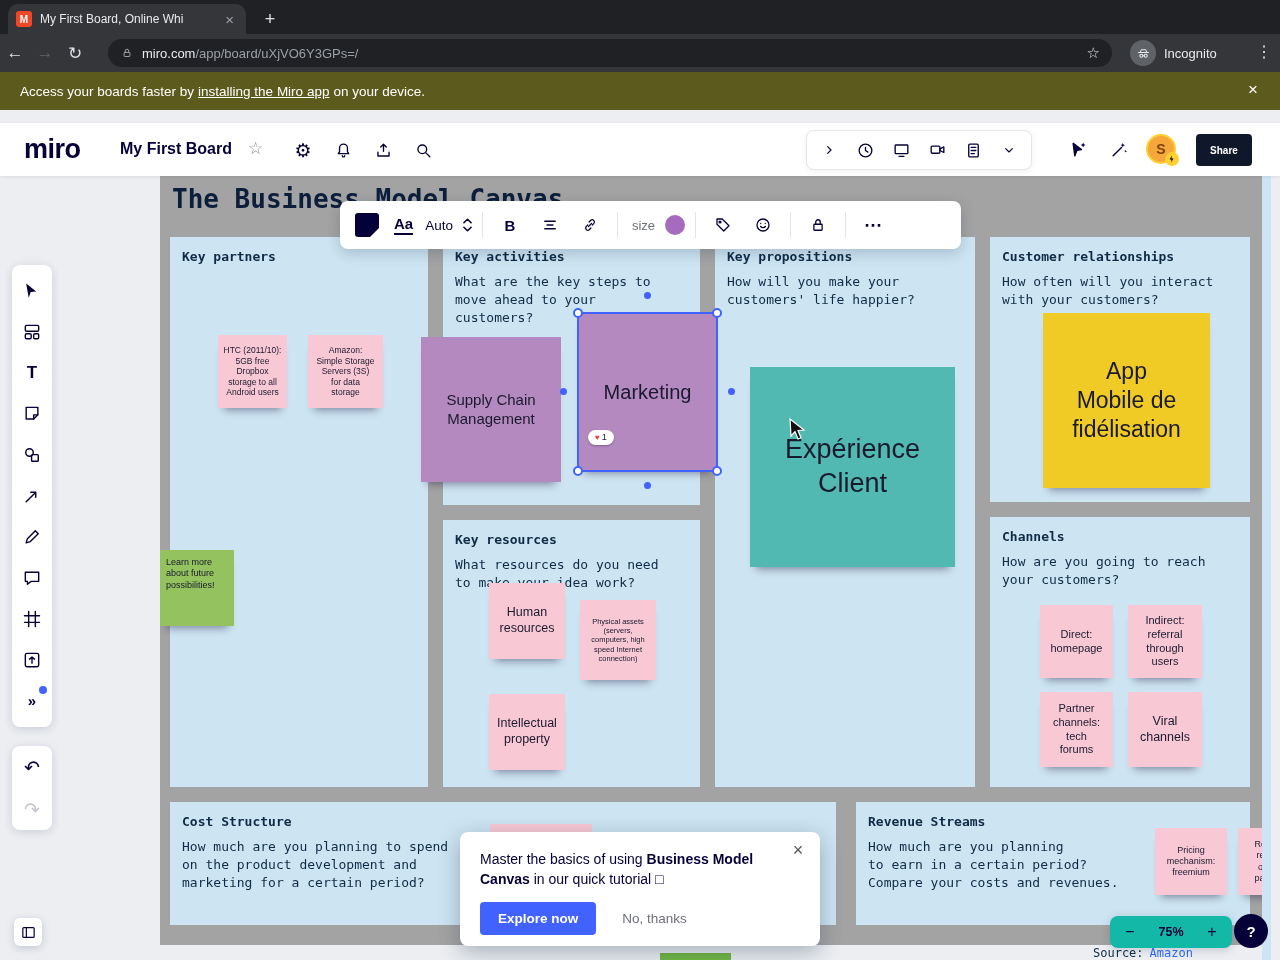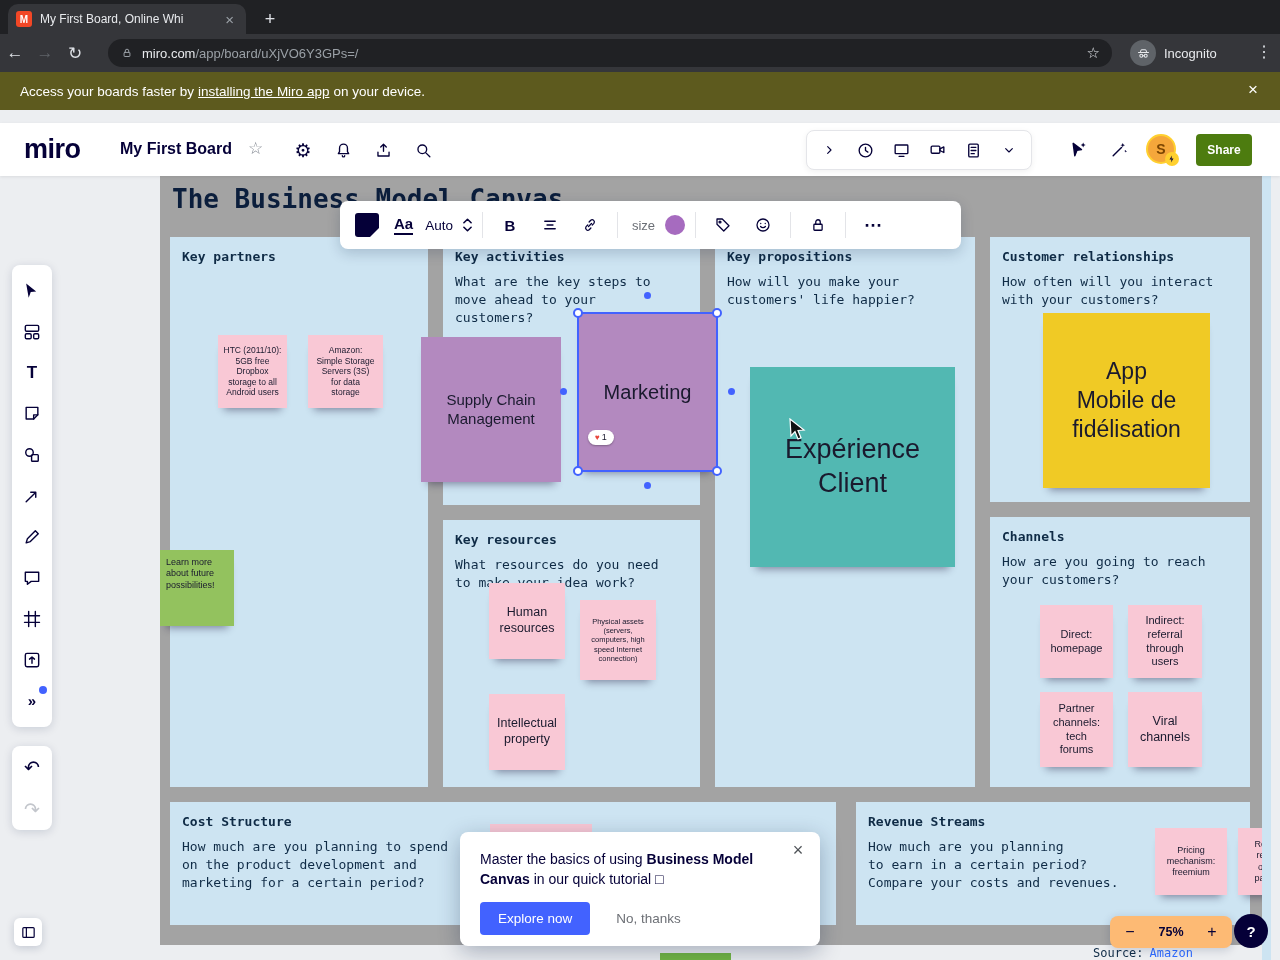--- a/index.html
+++ b/index.html
@@ -42,21 +42,21 @@
   .apphdr{position:absolute;left:0;top:123px;width:1280px;height:53px;background:#fff;box-shadow:0 1px 3px rgba(0,0,0,.08);z-index:30}
   .logo{position:absolute;left:24px;top:11px;font-size:27px;font-weight:bold;color:#050038;letter-spacing:-.5px}
   .btitle{position:absolute;left:120px;top:17px;font-size:16px;font-weight:bold;color:#050038}
   .hstar::before{content:"☆"}
   .hstar{position:absolute;left:248px;top:15px;font-size:17px;color:#868b94}
   .hico{position:absolute;top:13px;width:30px;height:28px;display:flex;align-items:center;justify-content:center}
   .gear::before{content:"⚙"}
   .gear{font-size:19px;color:#050038}
   .rgroup{position:absolute;left:806px;top:7px;width:226px;height:40px;background:#fff;border:1px solid #e4e5e9;border-radius:8px;box-shadow:0 2px 6px rgba(0,0,0,.06);display:flex;align-items:center;justify-content:space-around;padding:0 4px}
   .rgroup .tbtn{width:30px;height:30px}
-  .share{position:absolute;left:1196px;top:11px;width:56px;height:32px;background:#4d7c0f;color:#fff;font-size:12px;font-weight:bold;border:none;border-radius:4px;display:flex;align-items:center;justify-content:center}
+  .share{position:absolute;left:1196px;top:11px;width:56px;height:32px;background:#0f172a;color:#fff;font-size:10px;font-weight:bold;border:none;border-radius:4px;display:flex;align-items:center;justify-content:center}
   .avatar{position:absolute;left:1146px;top:11px;width:30px;height:30px;border-radius:50%;background:#f5a73b;color:#7a4400;font-weight:bold;font-size:14px;display:flex;align-items:center;justify-content:center;border:2px solid #ffd02f}
   .avbadge{position:absolute;right:-5px;bottom:-4px;width:14px;height:14px;border-radius:50%;background:#ffd02f;display:flex;align-items:center;justify-content:center}
 
   
   .board{position:absolute;left:160px;top:176px;width:1102px;height:769px;background:#a3a3a3;overflow:hidden}
   .bluestrip{position:absolute;left:1262px;top:176px;width:9px;height:784px;background:#cde4f2}
   .boardtitle{position:absolute;left:12px;top:8px;font-family:"DejaVu Sans Mono",monospace;font-weight:bold;font-size:26px;color:#0b1e3c;white-space:nowrap}
   .section{position:absolute;background:#cde4f2;padding:12px 12px;font-family:"DejaVu Sans Mono",monospace;color:#0f2b46}
   .section h3{font-size:13px;font-weight:bold;margin-bottom:9px}
   .q{font-size:13px;line-height:18px;white-space:pre-line}
@@ -97,34 +97,34 @@
   .moreL::before{content:"»"}
   .moreL{font-size:15px;font-weight:bold;color:#050038;position:relative}
   .bluedot{position:absolute;right:3px;top:6px;width:8px;height:8px;border-radius:50%;background:#4262ff}
   .undopanel{position:absolute;left:12px;top:746px;width:40px;height:84px;background:#fff;border-radius:8px;box-shadow:0 2px 10px rgba(9,30,66,.15);display:flex;flex-direction:column;align-items:center;justify-content:space-around;z-index:40}
   .undo::before{content:"↶"} .redo::before{content:"↷"}
   .undo{font-size:19px;color:#050038} .redo{font-size:19px;color:#c3c6cc}
 
   .framesbtn{position:absolute;left:14px;top:918px;width:28px;height:28px;background:#fff;border-radius:6px;box-shadow:0 2px 8px rgba(9,30,66,.18);display:flex;align-items:center;justify-content:center;z-index:40}
 
   
-  .zoombar{position:absolute;left:1110px;top:916px;width:122px;height:32px;background:#fdba74;border-radius:8px;box-shadow:0 2px 10px rgba(9,30,66,.18);display:flex;align-items:center;justify-content:space-between;padding:2px 10px;z-index:40}
+  .zoombar{position:absolute;left:1110px;top:916px;width:122px;height:32px;background:#14b8a6;border-radius:8px;box-shadow:0 2px 10px rgba(9,30,66,.18);display:flex;align-items:center;justify-content:space-between;padding:2px 10px;z-index:40}
   .zminus::before{content:"−"} .zplus::before{content:"+"}
   .zminus,.zplus{font-size:16px;color:#050038;width:20px;text-align:center}
   .zlevel{font-size:12.5px;font-weight:bold;color:#050038}
   .helpbtn{position:absolute;left:1234px;top:914px;width:34px;height:34px;border-radius:50%;background:#050038;color:#fff;display:flex;align-items:center;justify-content:center;z-index:40}
   .helpbtn::before{content:"?";font-size:15px;font-weight:bold}
 
   
   .popup{position:absolute;left:460px;top:832px;width:360px;height:114px;background:#fff;border-radius:8px;box-shadow:0 6px 22px rgba(9,30,66,.3);padding:17px 20px;z-index:60}
   .popup p{font-size:14px;line-height:20px;color:#050038;width:300px}
   .popclose::before{content:"×"}
   .popclose{position:absolute;right:12px;top:8px;font-size:18px;color:#4f5358;width:20px;height:20px;text-align:center}
   .poprow{display:flex;align-items:center;gap:26px;margin-top:13px}
-  .explore{background:#4262ff;color:#fff;border:none;border-radius:4px;font-size:13.5px;font-weight:normal;padding:9px 18px}
+  .explore{background:#4262ff;color:#fff;border:none;border-radius:4px;font-size:13.5px;font-weight:bold;padding:9px 18px}
   .nothanks{font-size:13.5px;color:#6d7076;background:none;border:none}
 
   
   .srcline{position:absolute;left:1093px;top:946px;font-family:"DejaVu Sans Mono",monospace;font-size:12px;color:#0f2b46;white-space:nowrap;z-index:5}
   .srcline a{color:#2f6bff;margin-left:6px;text-decoration:none}
   .greenpartial{position:absolute;left:660px;top:953px;width:71px;height:7px;background:#74b843;z-index:5}
 
   .cursor{position:absolute;left:786px;top:418px;z-index:99;pointer-events:none}
 
   svg.ic{stroke:#050038;fill:none;stroke-width:1.7;stroke-linecap:round;stroke-linejoin:round}

